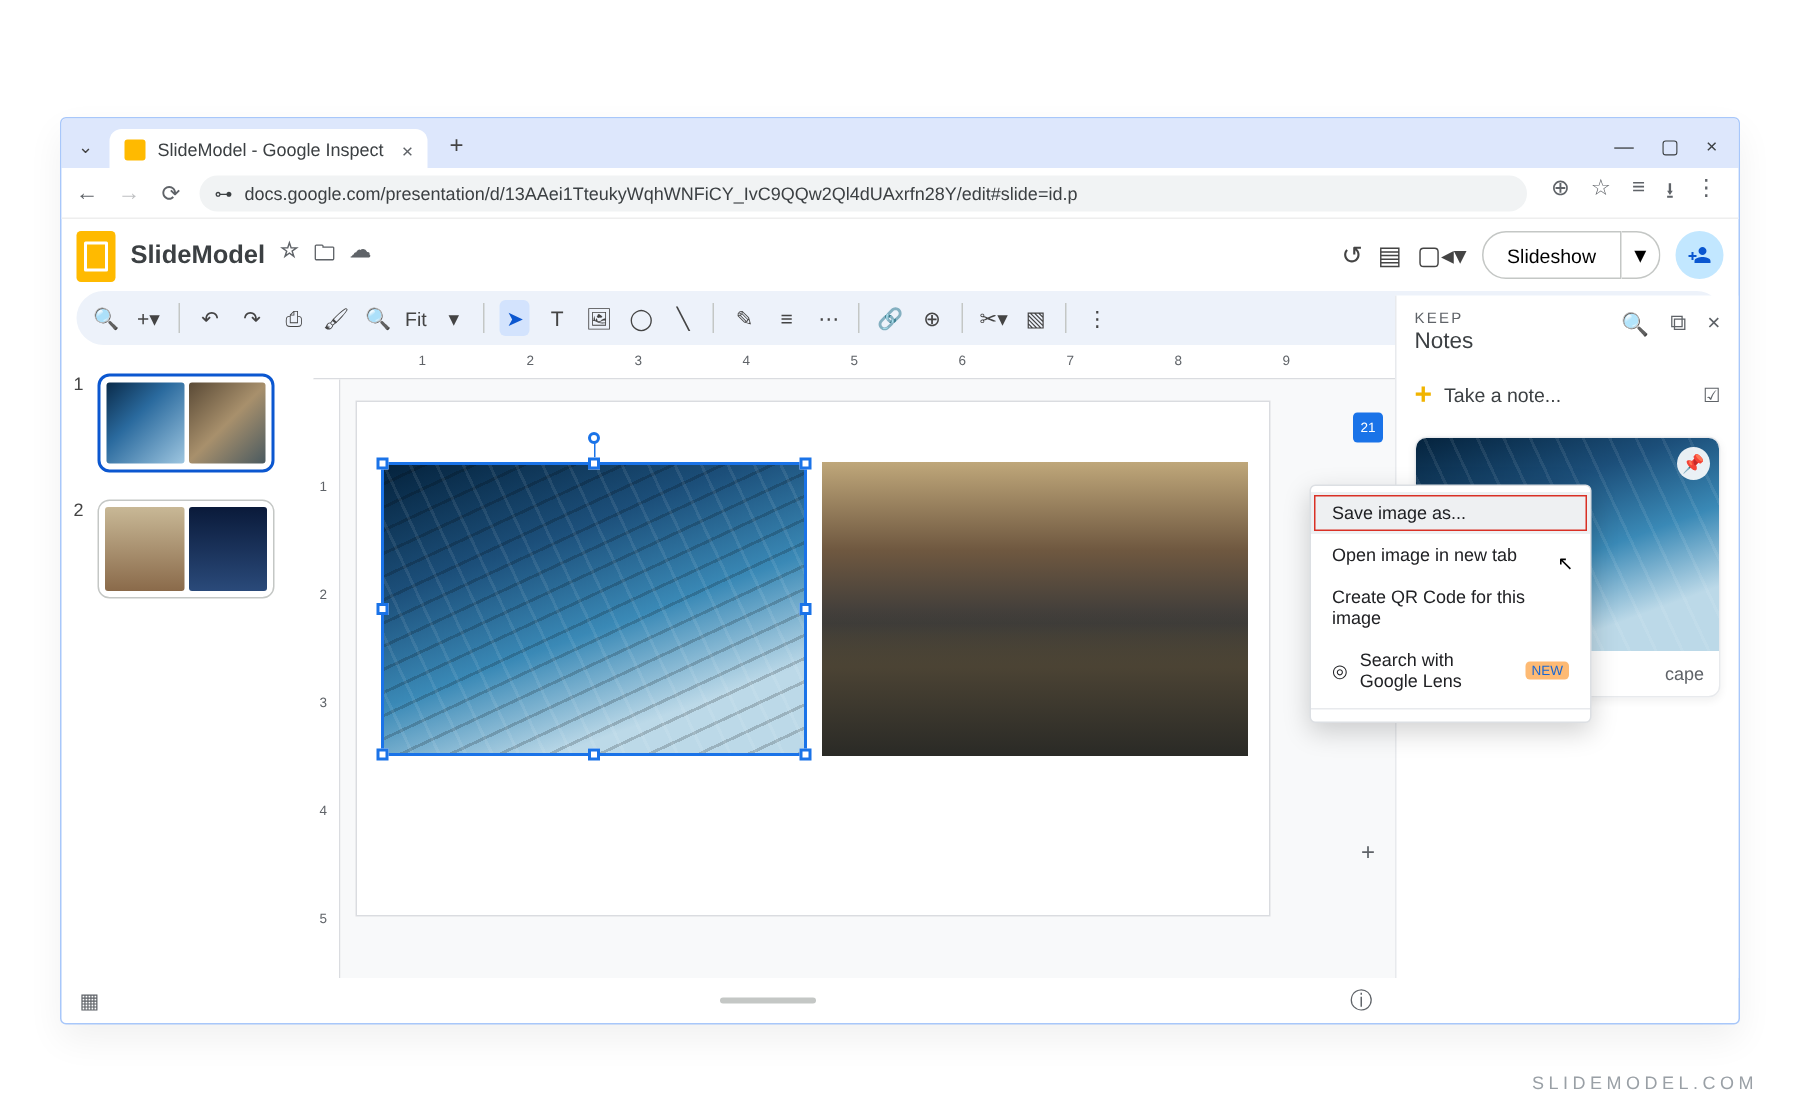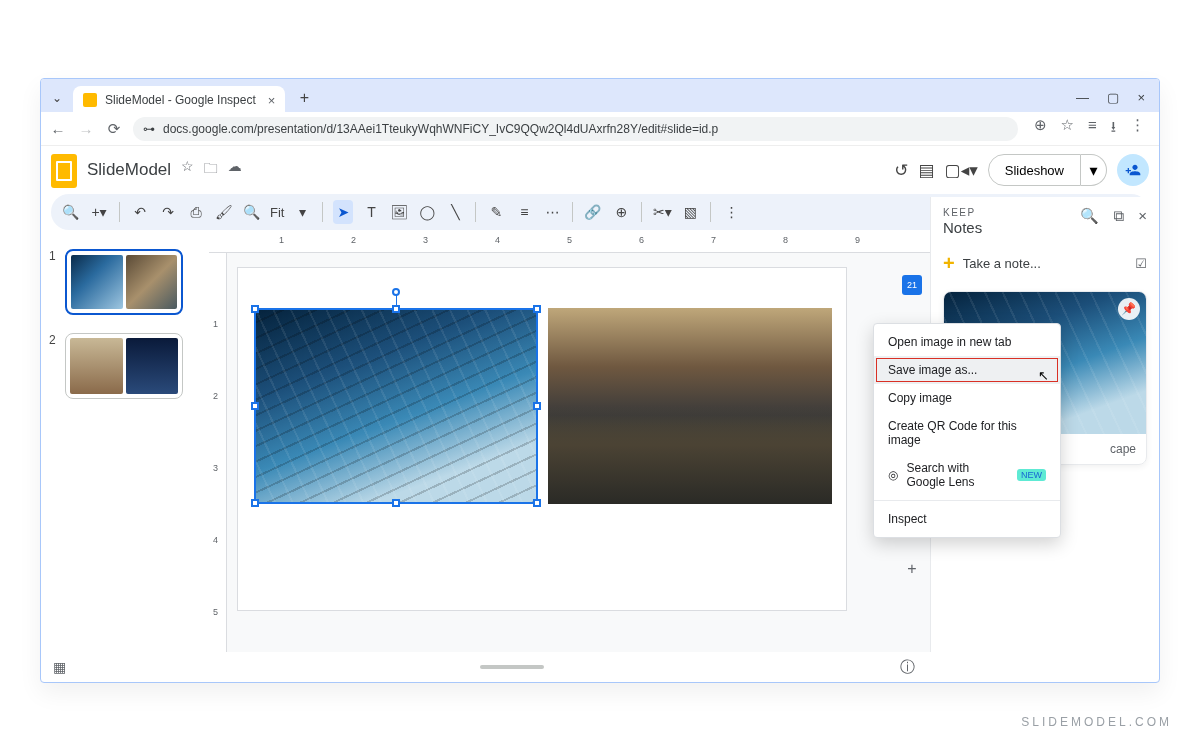--- a/index.html
+++ b/index.html
@@ -19,21 +19,21 @@
 .chrome-omni { display:flex; align-items:center; height:34px; border-bottom:1px solid #eee; background:#fff; padding:0 8px; gap:10px; }
 .chrome-omni .nav { color:#5f6368; font-size:15px; width:18px; text-align:center;}
 .chrome-urlbar { flex:1; height:24px; border-radius:14px; background:#f1f3f4; display:flex; align-items:center; padding:0 10px; font-size:12px; color:#3c4043; gap:8px;}
 .chrome-right { display:flex; gap:14px; color:#5f6368; padding:0 6px; }
 .chrome-right span { font-size:15px; }
 
 
 .slides-hdr { display:flex; align-items:center; padding:4px 10px 0 10px; height:44px; gap:10px;}
 .slides-logo { width:26px; height:34px; background:#ffba00; border-radius:3px; position:relative; margin-top:2px;}
 .slides-logo::after{content:""; position:absolute; inset:7px 5px; border:2px solid #fff; border-radius:1px;}
-.slides-titlecol { display:flex; flex-direction:column; gap:1px;}
+.slides-titlecol { display:flex; flex-direction:column; gap:1px;font-weight:bold;}
 .slides-title-row { display:flex; align-items:center; gap:10px; }
 .slides-title { font-size:17px; color:#3c4043;}
 .slides-status { color:#5f6368; font-size:14px; display:flex; gap:10px;}
 .menu-row { display:flex; gap:16px; font-size:13px; color:#3c4043; }
 .slides-hdr .spacer { flex:1; }
 .hdr-ico { color:#444; font-size:17px; }
 .slideshow-btn { border:1px solid #c4c7c5; border-radius:18px; height:32px; padding:0 16px; display:flex; align-items:center; font-size:13px;}
 .slideshow-split { border:1px solid #c4c7c5; border-left:none; border-radius:0 18px 18px 0; height:32px; width:26px; display:flex; align-items:center; justify-content:center;}
 .slideshow-wrap { display:flex; }
 .slideshow-wrap .slideshow-btn { border-radius:18px 0 0 18px; }
@@ -92,21 +92,21 @@
 .keep-card-img::before{content:"";position:absolute;inset:0;background:repeating-linear-gradient(65deg,rgba(255,255,255,.08) 0 2px,transparent 2px 16px);}
 .keep-card-caption{padding:8px 10px;font-size:12px;color:#5f6368;text-align:right;}
 .keep-pin{position:absolute;right:6px;top:6px;width:22px;height:22px;border-radius:50%;background:rgba(255,255,255,.9);display:flex;align-items:center;justify-content:center;font-size:12px;color:#444;}
 
 
 .ctx { position:absolute; top:244px; right:98px; width:188px; background:#fff; border:1px solid #dcdfe3; border-radius:4px; box-shadow:0 6px 18px rgba(0,0,0,.18); padding:4px 0; z-index:50;}
 .ctx-item{padding:7px 14px;font-size:12px;color:#202124;display:flex;align-items:center;gap:8px;}
 .ctx-item.hover{background:#eef0f2;}
 .ctx-item.boxed{outline:1.5px solid #d93025; outline-offset:-3px;}
 .ctx-sep{height:1px;background:#e8eaed;margin:4px 0;}
-.ctx-badge{font-size:9px;background:#5eead4;color:#1967d2;padding:1px 4px;border-radius:3px;margin-left:4px;}
+.ctx-badge{font-size:9px;background:#fdba74;color:#1967d2;padding:1px 4px;border-radius:3px;margin-left:4px;}
 .cursor-ptr{position:absolute;top:289px;right:110px;font-size:13px;color:#000;z-index:51;}
 
 
 .sidetabs{position:absolute;top:196px;right:231px;width:32px;display:flex;flex-direction:column;gap:22px;align-items:center;}
 .sidetabs .ic{width:20px;height:20px;font-size:16px;color:#5f6368;display:flex;align-items:center;justify-content:center;}
 .cal-ic{width:20px;height:20px;background:#1a73e8;border-radius:3px;color:#fff;font-size:9px;display:flex;align-items:center;justify-content:center;}
 
 
 .footer { position:absolute; left:0; right:0; bottom:0; height:30px; display:flex; align-items:center; padding:0 12px; justify-content:space-between;}
 .footer .grid-ic{color:#5f6368;font-size:14px;}
@@ -306,41 +306,35 @@
     </div>
     <div class="keep-card">
       <div class="keep-card-img">
         <div class="keep-pin">📌</div>
       </div>
       <div class="keep-card-caption">cape</div>
     </div>
   </div>
 
   <div class="ctx">
+    <div class="ctx-item hover boxed">
+        <span>Save image as...</span>
+      </div>
     <div class="ctx-item">
         <span>Open image in new tab</span>
-      </div>
-    <div class="ctx-item hover boxed">
-        <span>Save image as...</span>
-      </div>
-    <div class="ctx-item">
-        <span>Copy image</span>
       </div>
     <div class="ctx-item">
         <span>Create QR Code for this image</span>
       </div>
     <div class="ctx-item">
       <span style="width:14px">◎</span>
       <span>Search with Google Lens</span>
       <span class="ctx-badge">NEW</span>
     </div>
     <div class="ctx-sep"></div>
-    <div class="ctx-item">
-        <span>Inspect</span>
-      </div>
   </div>
   <div class="cursor-ptr">↖</div>
 
   <div class="footer">
     <span class="grid-ic">▦</span>
     <span class="footer-handle"></span>
     <span class="info-ic">ⓘ</span>
   </div>
 
 </div>

